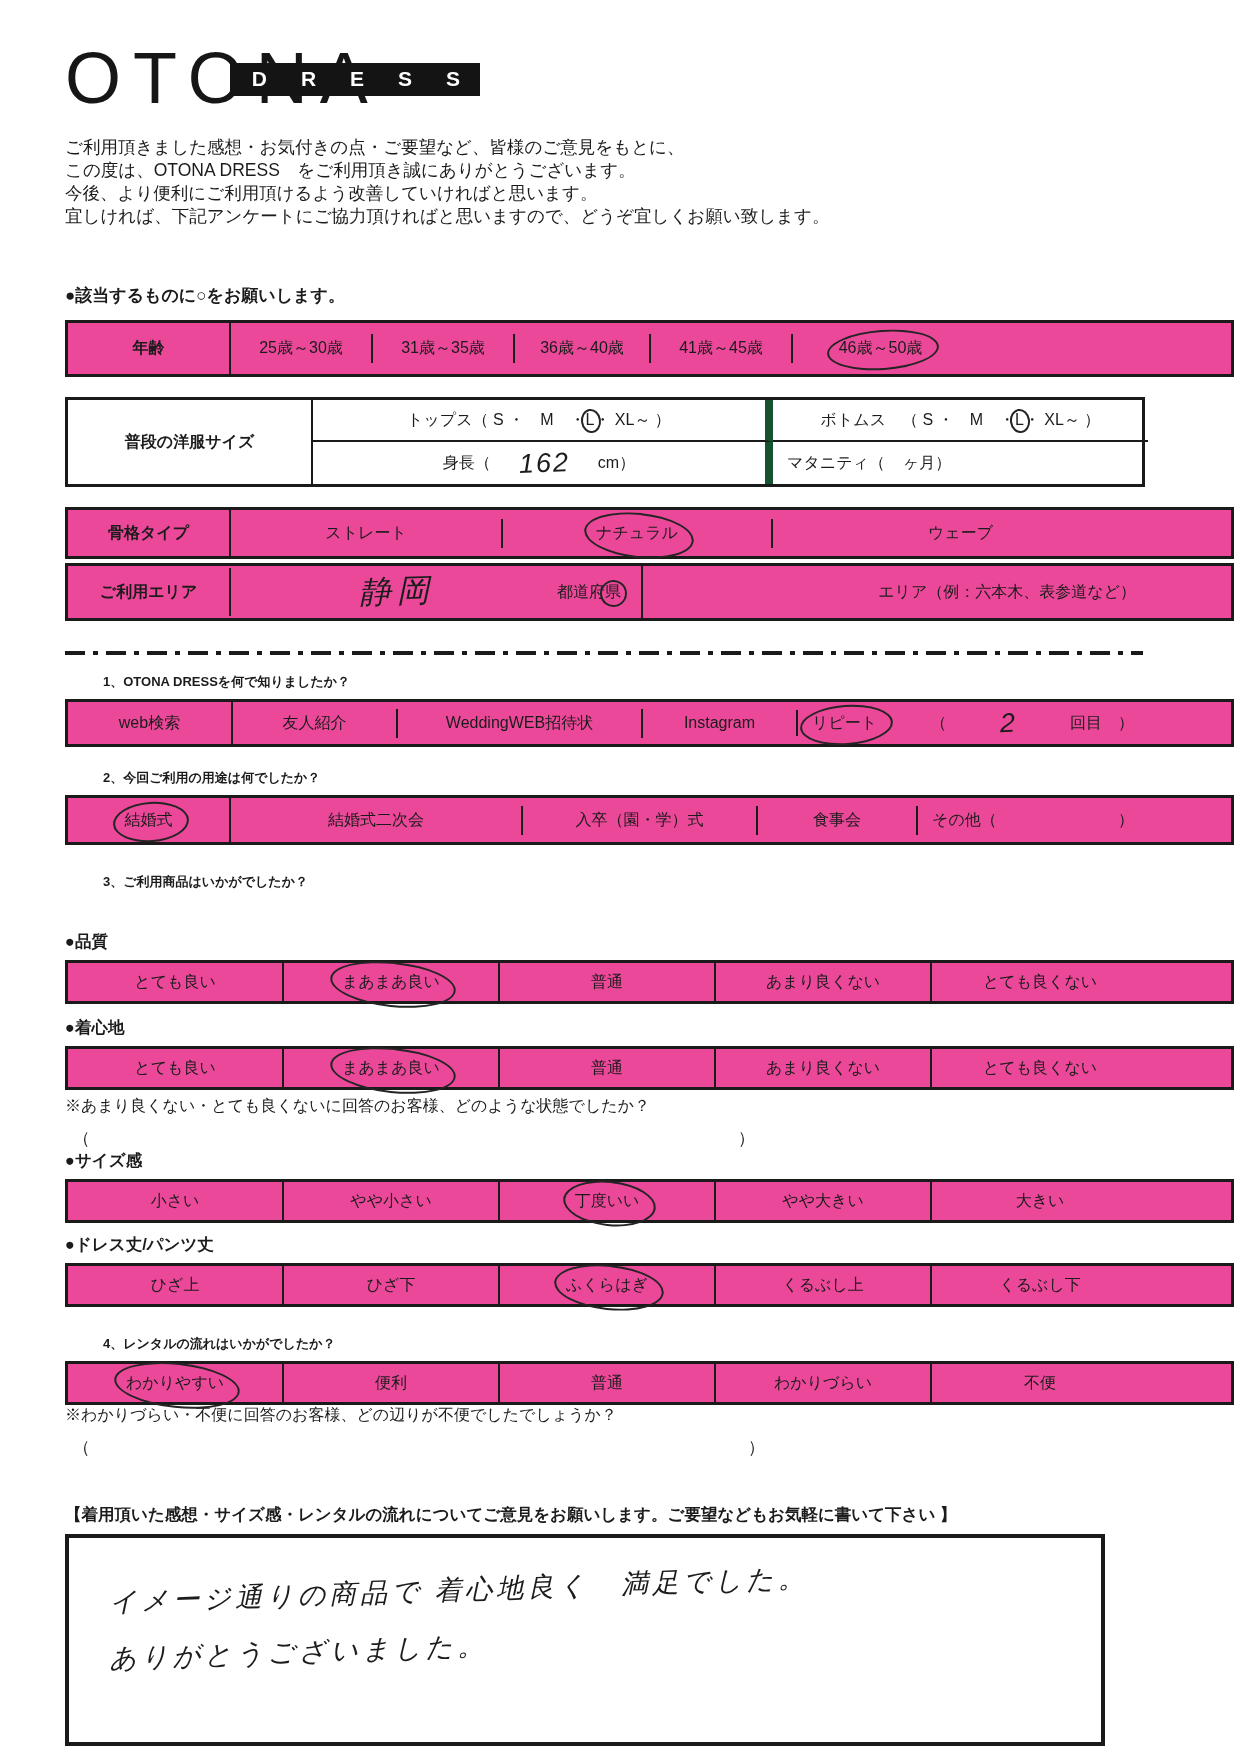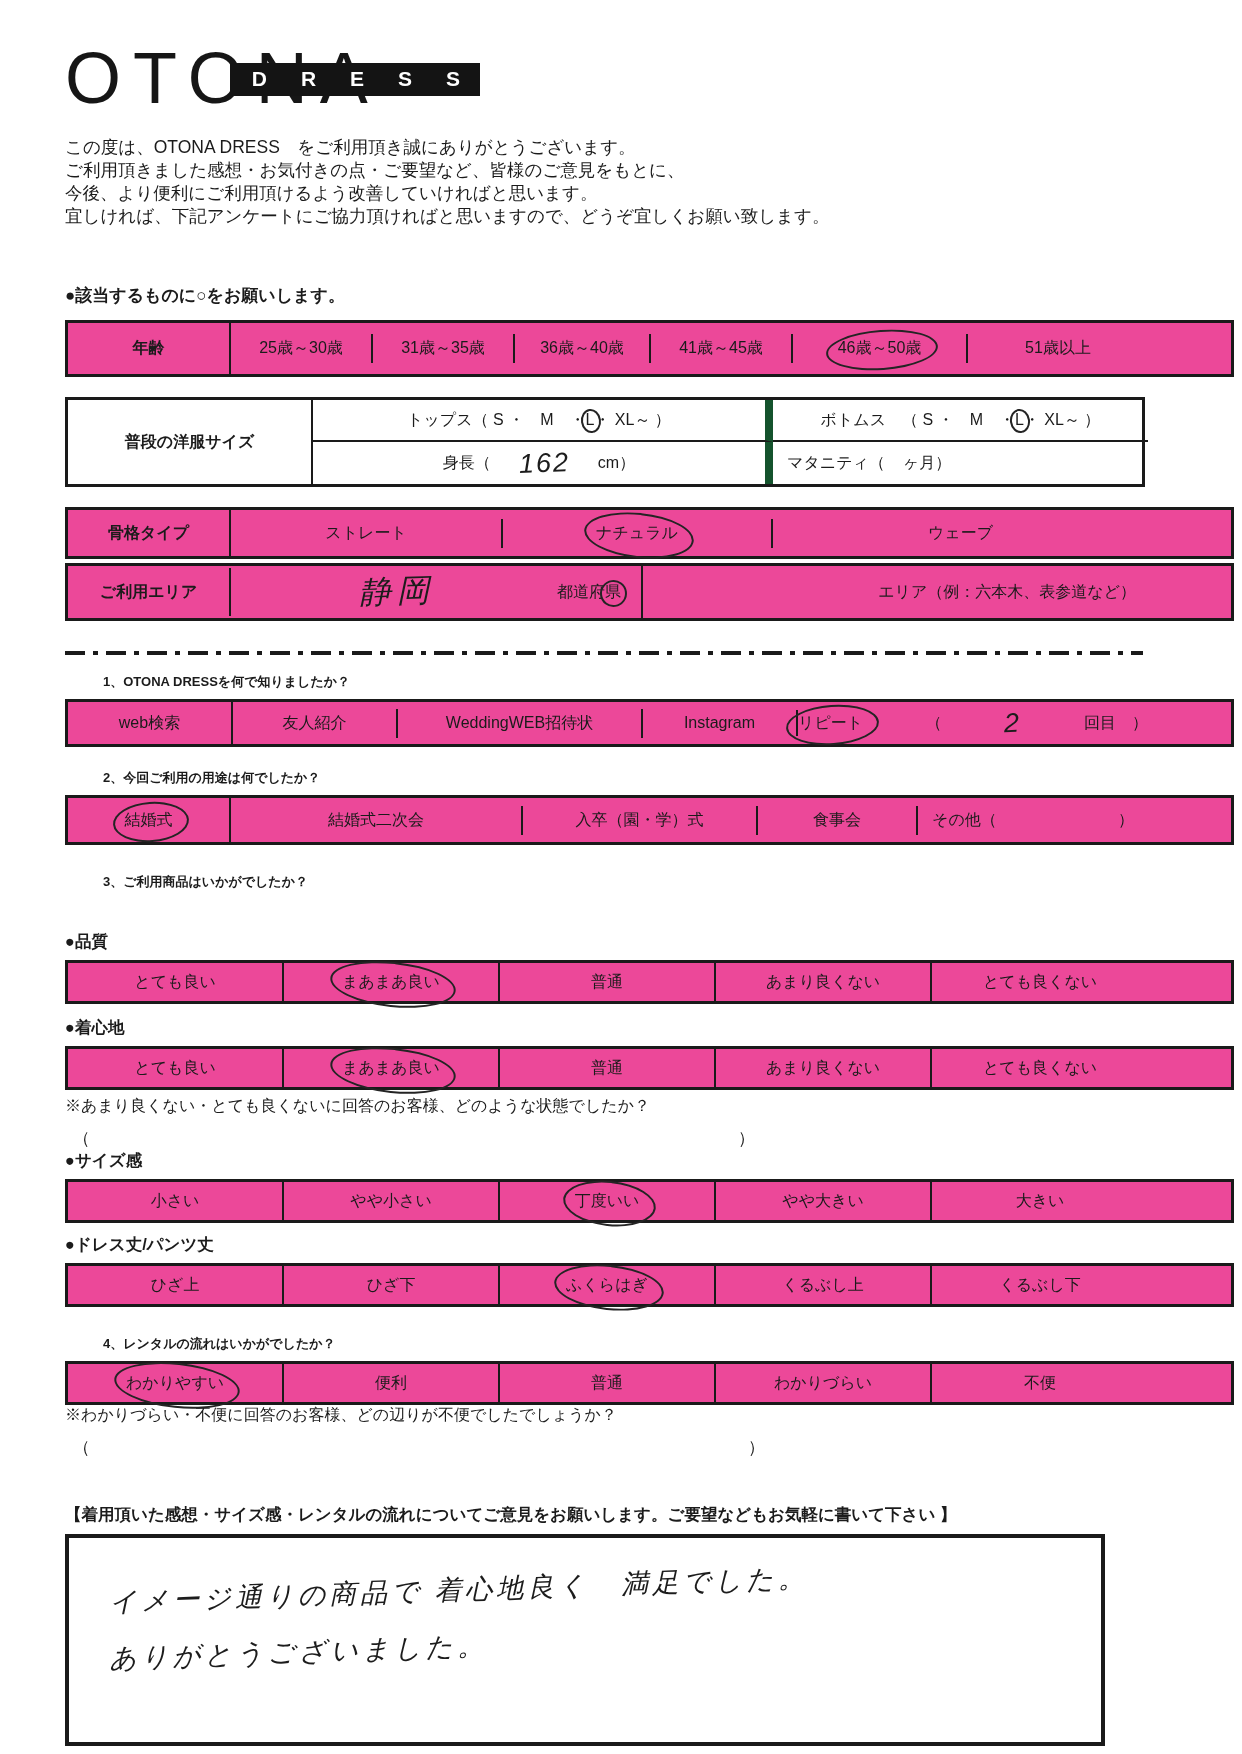--- a/index.html
+++ b/index.html
@@ -62,21 +62,21 @@
   }
   .t-size > div { display:flex; align-items:center; justify-content:center; font-size:16px; padding:4px 6px; position:relative; min-height:42px; }
   .t-size .lbl { grid-row:1 / 3; border-right:2px solid #1a1a1a; font-weight:bold;text-align:right; }
   .t-size .r1 { border-bottom:2px solid #1a1a1a; }
   .t-size .mid { border-right:8px solid #14532d; }
 
   .t-skel .c0{width:163px;min-height:46px}.t-skel .c1{width:272px}.t-skel .c2{width:270px}.t-skel .c3{width:375px}
   .t-area .c0{width:163px;min-height:48px}.t-area .c1{width:412px}.t-area .c2{width:505px;justify-content:flex-end;padding-right:12px}
 
   .t-q1 .c0{width:165px;min-height:42px}.t-q1 .c1{width:165px}.t-q1 .c2{width:245px}.t-q1 .c3{width:155px}
-  .t-q1 .c4{width:350px;justify-content:space-between;padding:4px 0}
+  .t-q1 .c4{width:350px;justify-content:space-between;padding:4px 14px}
 
   .t-q2 .c0{width:163px;min-height:44px}.t-q2 .c1{width:292px}.t-q2 .c2{width:235px}.t-q2 .c3{width:160px}
   .t-q2 .c4{width:230px;justify-content:space-between;padding:4px 14px}
 
   .t-rate .cell{width:216px;min-height:38px}
 
   
   .qtitle { font-size:13px; font-weight:bold;margin-left:38px; }
   .bullet { font-size:16.5px; font-weight:bold; }
   .note { font-size:16px; }
@@ -127,22 +127,22 @@
 
 <div class="page">
   <div class="content">
 
     <div class="logo">
       <div class="logo-main">OTONA</div>
       <div class="logo-sub">DRESS</div>
     </div>
 
     <div class="intro">
+      <div>ご利用頂きました感想・お気付きの点・ご要望など、皆様のご意見をもとに、</div>
       <div>この度は、OTONA DRESS　をご利用頂き誠にありがとうございます。</div>
-      <div>ご利用頂きました感想・お気付きの点・ご要望など、皆様のご意見をもとに、</div>
       <div>今後、より便利にご利用頂けるよう改善していければと思います。</div>
       <div>宜しければ、下記アンケートにご協力頂ければと思いますので、どうぞ宜しくお願い致します。</div>
     </div>
 
     <div class="instruction">●該当するものに○をお願いします。</div>
 
     <div class="tbl t-age mt13">
       <div class="cell hdr c0">年齢</div>
       <div class="cell c1">
           <span>25歳～30歳</span>
@@ -151,23 +151,20 @@
           <span>31歳～35歳</span>
         </div>
       <div class="cell c3">
           <span>36歳～40歳</span>
         </div>
       <div class="cell c4">
           <span>41歳～45歳</span>
         </div>
       <div class="cell c5">
           <span class="mark">46歳～50歳</span>
-        </div>
-      <div class="cell c6">
-          <span>51歳以上</span>
         </div>
     </div>
 
     <div class="t-size mt20">
       <div class="lbl">普段の洋服サイズ</div>
       <div class="r1 mid">
         <span>トップス（ S ・　M　・</span>
           <span class="mark sm">L</span>
           <span>・ XL～ ）</span>
       </div>

